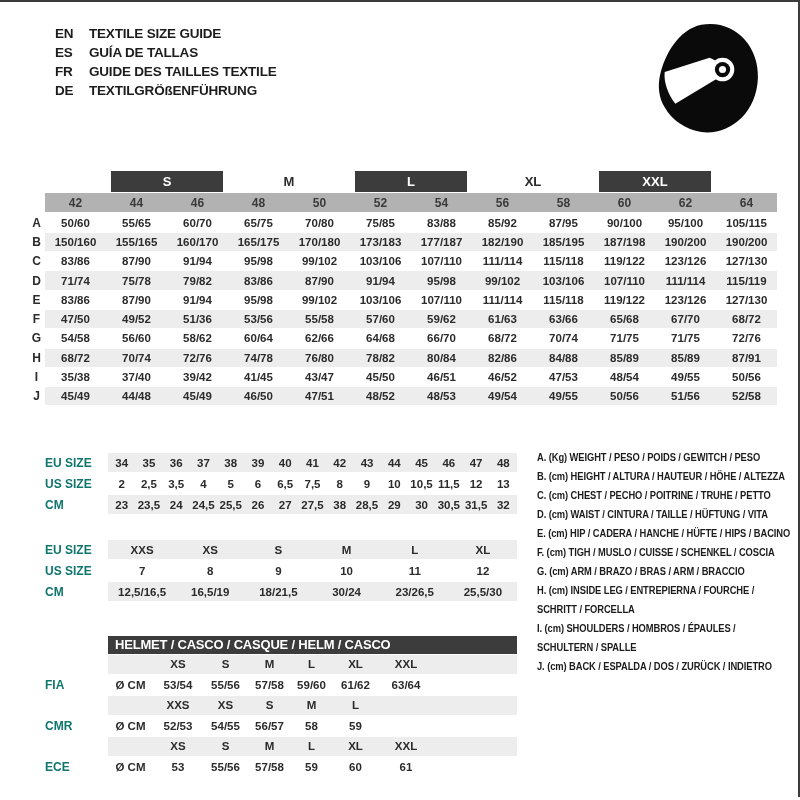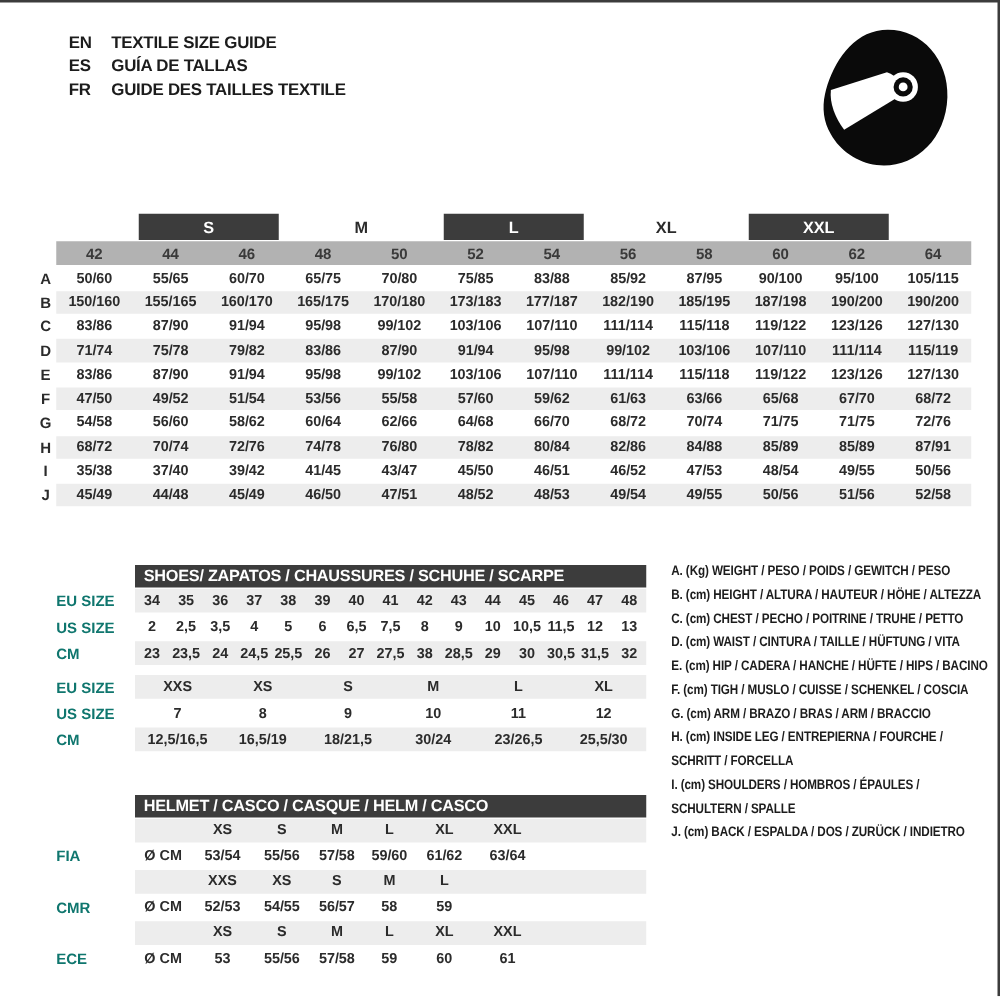--- a/index.html
+++ b/index.html
@@ -66,20 +66,24 @@
         <span class="lang-label">TEXTILE SIZE GUIDE</span>
       </div>
       <div class="lang-row">
         <span class="lang-code">ES</span>
         <span class="lang-label">GUÍA DE TALLAS</span>
       </div>
       <div class="lang-row">
         <span class="lang-code">FR</span>
         <span class="lang-label">GUIDE DES TAILLES TEXTILE</span>
       </div>
+      <div class="lang-row">
+        <span class="lang-code">DE</span>
+        <span class="lang-label">TEXTILGRÖßENFÜHRUNG</span>
+      </div>
     </div>
 
   <svg class="helmet-icon" width="118" height="122" viewBox="0 0 100 100" aria-hidden="true">
     <path d="M46,4 C73,-1 95,21 94,49 C93,79 70,98 46,95 C33,93 21,85 15,74 C10,66 9,56 11,47 C15,29 27,8 46,4 Z" fill="#0a0a0a"></path>
     <path d="M15,44 L53,32 C60,34 64,41 62,48 L24,71 C18,63 14,53 15,44 Z" fill="#ffffff"></path>
     <circle cx="64" cy="42" r="10" fill="#ffffff"></circle>
     <circle cx="64" cy="42" r="6.5" fill="#0a0a0a"></circle>
     <circle cx="64" cy="42" r="3" fill="#ffffff"></circle>
   </svg>
 
@@ -181,21 +185,21 @@
         <div class="cell">115/118</div>
         <div class="cell">119/122</div>
         <div class="cell">123/126</div>
         <div class="cell">127/130</div>
       </div>
       <div class="trow">
         <div class="rowbg"></div>
         <div class="rlab">F</div>
         <div class="cell">47/50</div>
         <div class="cell">49/52</div>
-        <div class="cell">51/54</div>
+        <div class="cell">51/36</div>
         <div class="cell">53/56</div>
         <div class="cell">55/58</div>
         <div class="cell">57/60</div>
         <div class="cell">59/62</div>
         <div class="cell">61/63</div>
         <div class="cell">63/66</div>
         <div class="cell">65/68</div>
         <div class="cell">67/70</div>
         <div class="cell">68/72</div>
       </div>
@@ -257,21 +261,20 @@
         <div class="cell">48/53</div>
         <div class="cell">49/54</div>
         <div class="cell">49/55</div>
         <div class="cell">50/56</div>
         <div class="cell">51/56</div>
         <div class="cell">52/58</div>
       </div>
     </section>
 
   <section class="block shoes">
-    <div class="bar">SHOES/ ZAPATOS / CHAUSSURES / SCHUHE / SCARPE</div>
     <div>
         <div class="brow">
           <div class="rowbg"></div>
           <div class="blab">EU SIZE</div>
           <div class="bcell">34</div>
           <div class="bcell">35</div>
           <div class="bcell">36</div>
           <div class="bcell">37</div>
           <div class="bcell">38</div>
           <div class="bcell">39</div>

